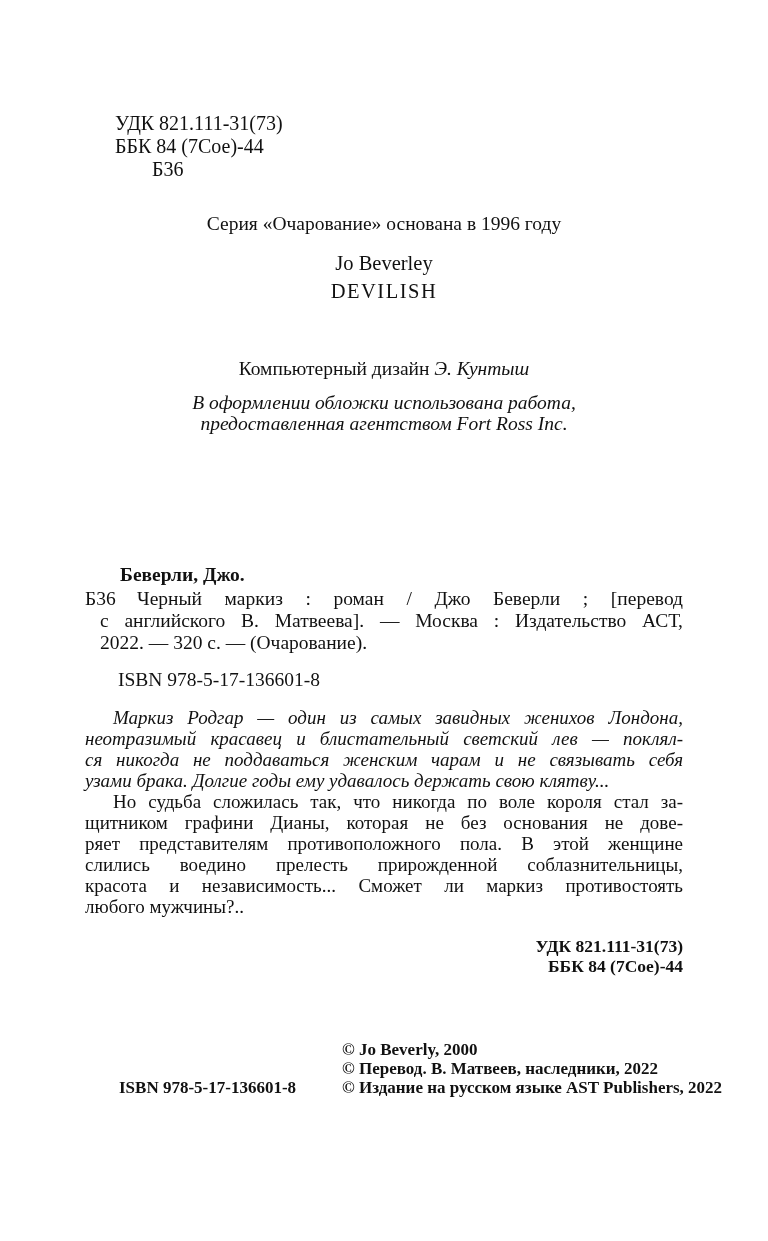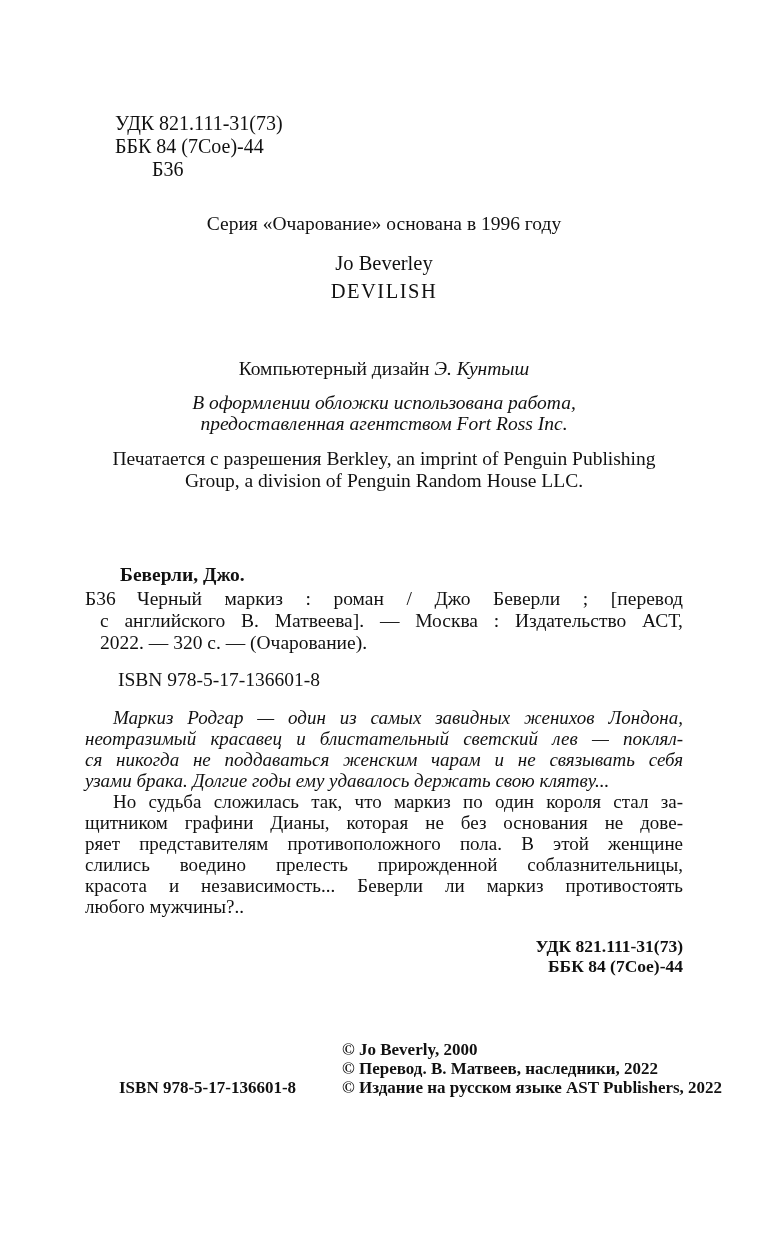--- a/index.html
+++ b/index.html
@@ -69,47 +69,43 @@
     <div class="abs centered orig-title">DEVILISH</div>
 
 
     <div class="abs centered credit2"><span>Компьютерный дизайн </span><span class="it">Э. Кунтыш</span></div>
 
     <div class="abs centered cover-note">
       <div>В оформлении обложки использована работа,</div>
       <div>предоставленная агентством Fort Ross Inc.</div>
     </div>
 
-    <div class="abs centered permission">
-      <div>Печатается с разрешения Berkley, an imprint of Penguin Publishing</div>
-      <div>Group, a division of Penguin Random House LLC.</div>
-    </div>
 
     <div class="abs card-author">Беверли, Джо.</div>
     <div class="abs card-code">Б36</div>
     <div class="abs card-para">
       <div class="jline ind37">Черный маркиз : роман / Джо Беверли ; [перевод</div>
       <div class="jline">с английского В. Матвеева]. — Москва : Издательство АСТ,</div>
       <div class="lline">2022. — 320 с. — (Очарование).</div>
     </div>
     <div class="abs card-isbn">ISBN 978-5-17-136601-8</div>
 
     <div class="abs annot p1">
       <div class="jline ind28">Маркиз Родгар — один из самых завидных женихов Лондона,</div>
       <div class="jline">неотразимый красавец и блистательный светский лев — поклял-</div>
       <div class="jline">ся никогда не поддаваться женским чарам и не связывать себя</div>
       <div class="lline">узами брака. Долгие годы ему удавалось держать свою клятву...</div>
     </div>
 
     <div class="abs annot p2">
-      <div class="jline ind28">Но судьба сложилась так, что маркиз по один короля стал за-</div>
+      <div class="jline ind28">Но судьба сложилась так, что никогда по воле короля стал за-</div>
       <div class="jline">щитником графини Дианы, которая не без основания не дове-</div>
       <div class="jline">ряет представителям противоположного пола. В этой женщине</div>
       <div class="jline">слились воедино прелесть прирожденной соблазнительницы,</div>
-      <div class="jline">красота и независимость... Беверли ли маркиз противостоять</div>
+      <div class="jline">красота и независимость... Сможет ли маркиз противостоять</div>
       <div class="lline">любого мужчины?..</div>
     </div>
 
     <div class="abs bot-class">
       <div>УДК 821.111-31(73)</div>
       <div>ББК 84 (7Сое)-44</div>
     </div>
 
     <div class="abs cr-isbn">ISBN 978-5-17-136601-8</div>
     <div class="abs cr-col">

